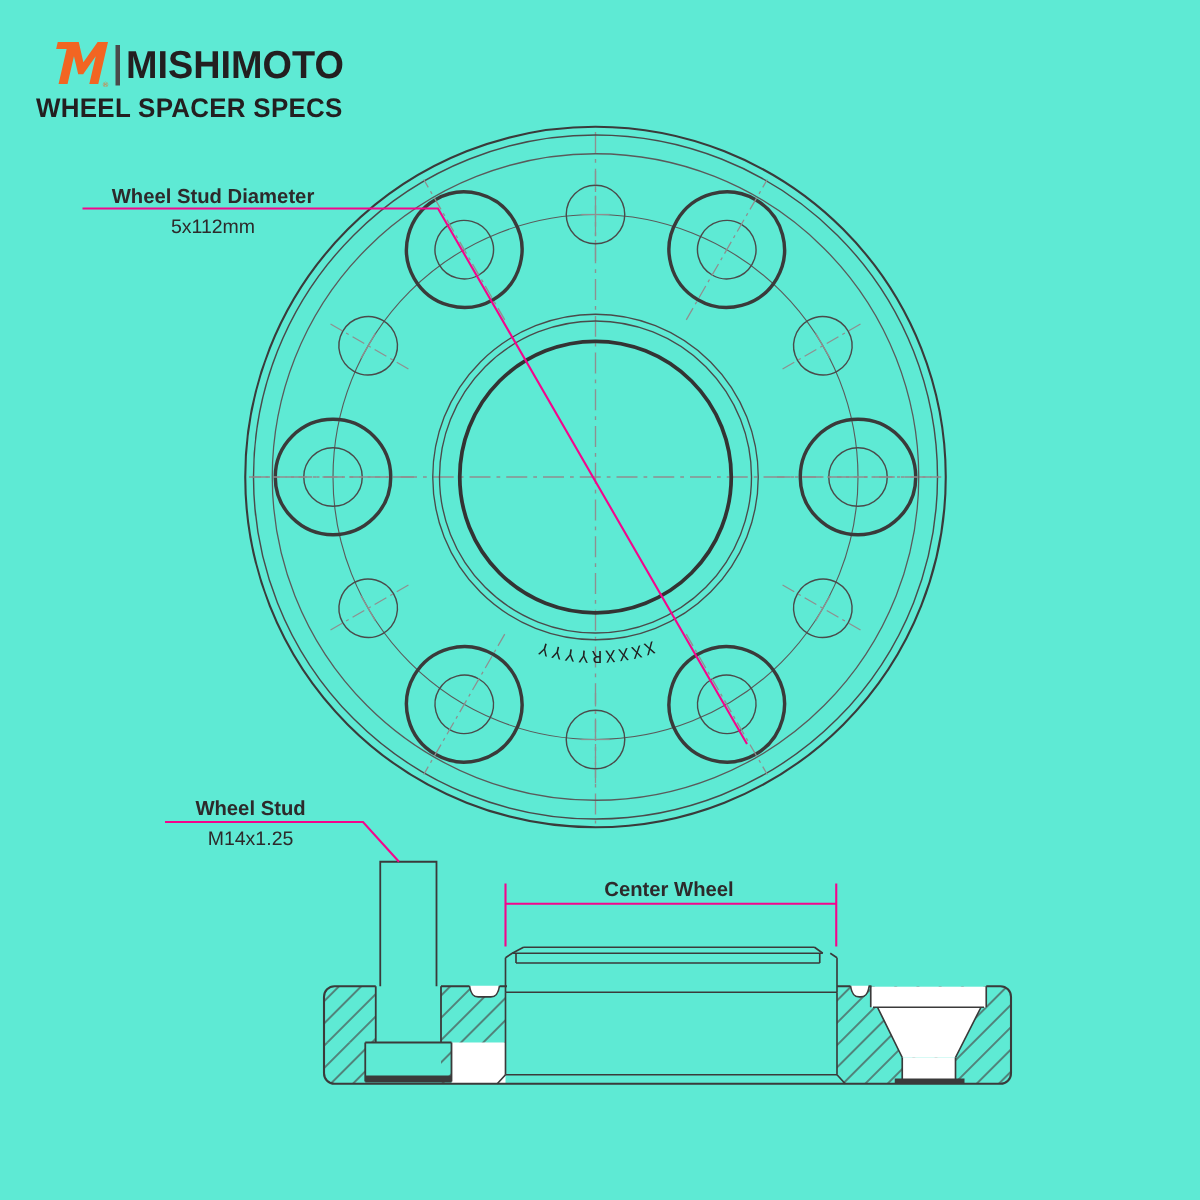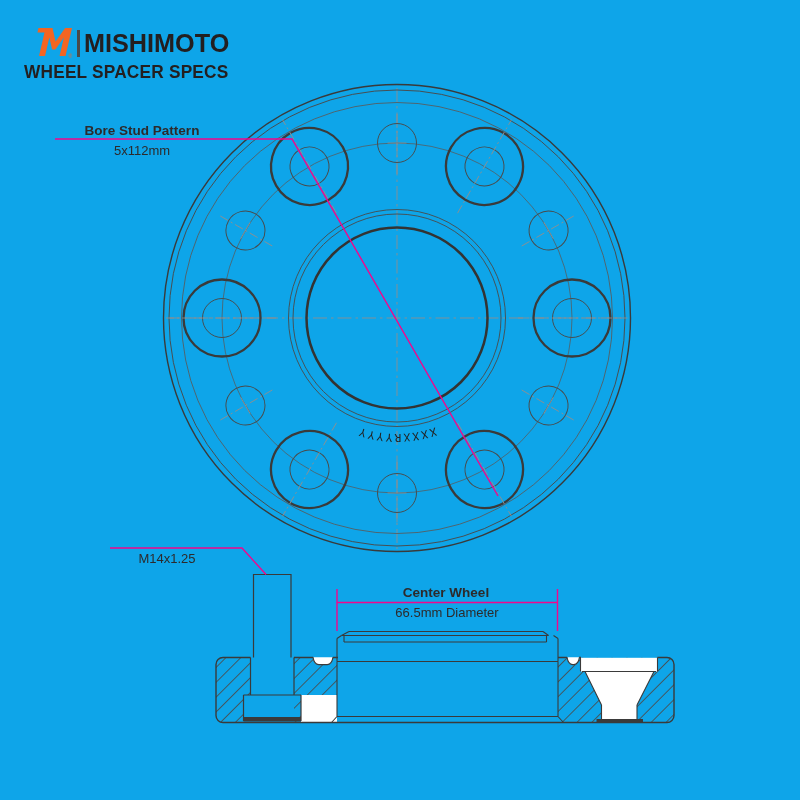--- a/index.html
+++ b/index.html
@@ -1,18 +1,18 @@
 <!DOCTYPE html>
 <html><head>
 <meta charset="utf-8">
 <style>
   * { margin:0; padding:0; box-sizing:border-box; }
   html,body { background:#ffffff; }
   .page {
-    position:relative; width:800px; height:800px; background:#0ea5e9;
+    position:relative; width:800px; height:800px; background:#5eead4;
     font-family:"Liberation Sans", sans-serif; overflow:hidden;
   }
   
   .logo-m { position:absolute; left:31px; top:28px; width:44px; height:31px; }
   .brand-divider { position:absolute; left:77px; top:30px; width:2.5px; height:27px; background:#4a4a4b; }
   .brand-text {
     position:absolute; left:84px; top:28px; height:30px; line-height:30px;
     font-size:26px; font-weight:800; color:#231f20; letter-spacing:0px;
     transform:scaleX(0.97); transform-origin:left center; white-space:nowrap;
   }
@@ -192,19 +192,19 @@
       </g>
     </g>
 
     <g stroke="#f4058c" stroke-width="1.4" fill="none">
       <path d="M55,139 H292 L498,496"></path>
       <path d="M110,548 H242 L266,574.5"></path>
       <path d="M337,589 V631 M557.5,589 V631 M337,602.5 H557.5"></path>
     </g>
   </svg>
 
-  <div id="lbl-pattern-title" class="callout-title">Bore Stud Pattern</div>
+  <div id="lbl-pattern-title" class="callout-title">Wheel Stud Diameter</div>
   <div id="lbl-pattern-value" class="callout-value">5x112mm</div>
+  <div id="lbl-stud-title" class="callout-title">Wheel Stud</div>
   <div id="lbl-stud-value" class="callout-value">M14x1.25</div>
   <div id="lbl-bore-title" class="callout-title">Center Wheel</div>
-  <div id="lbl-bore-value" class="callout-value">66.5mm Diameter</div>
 
 </div>
 
 </body></html>

